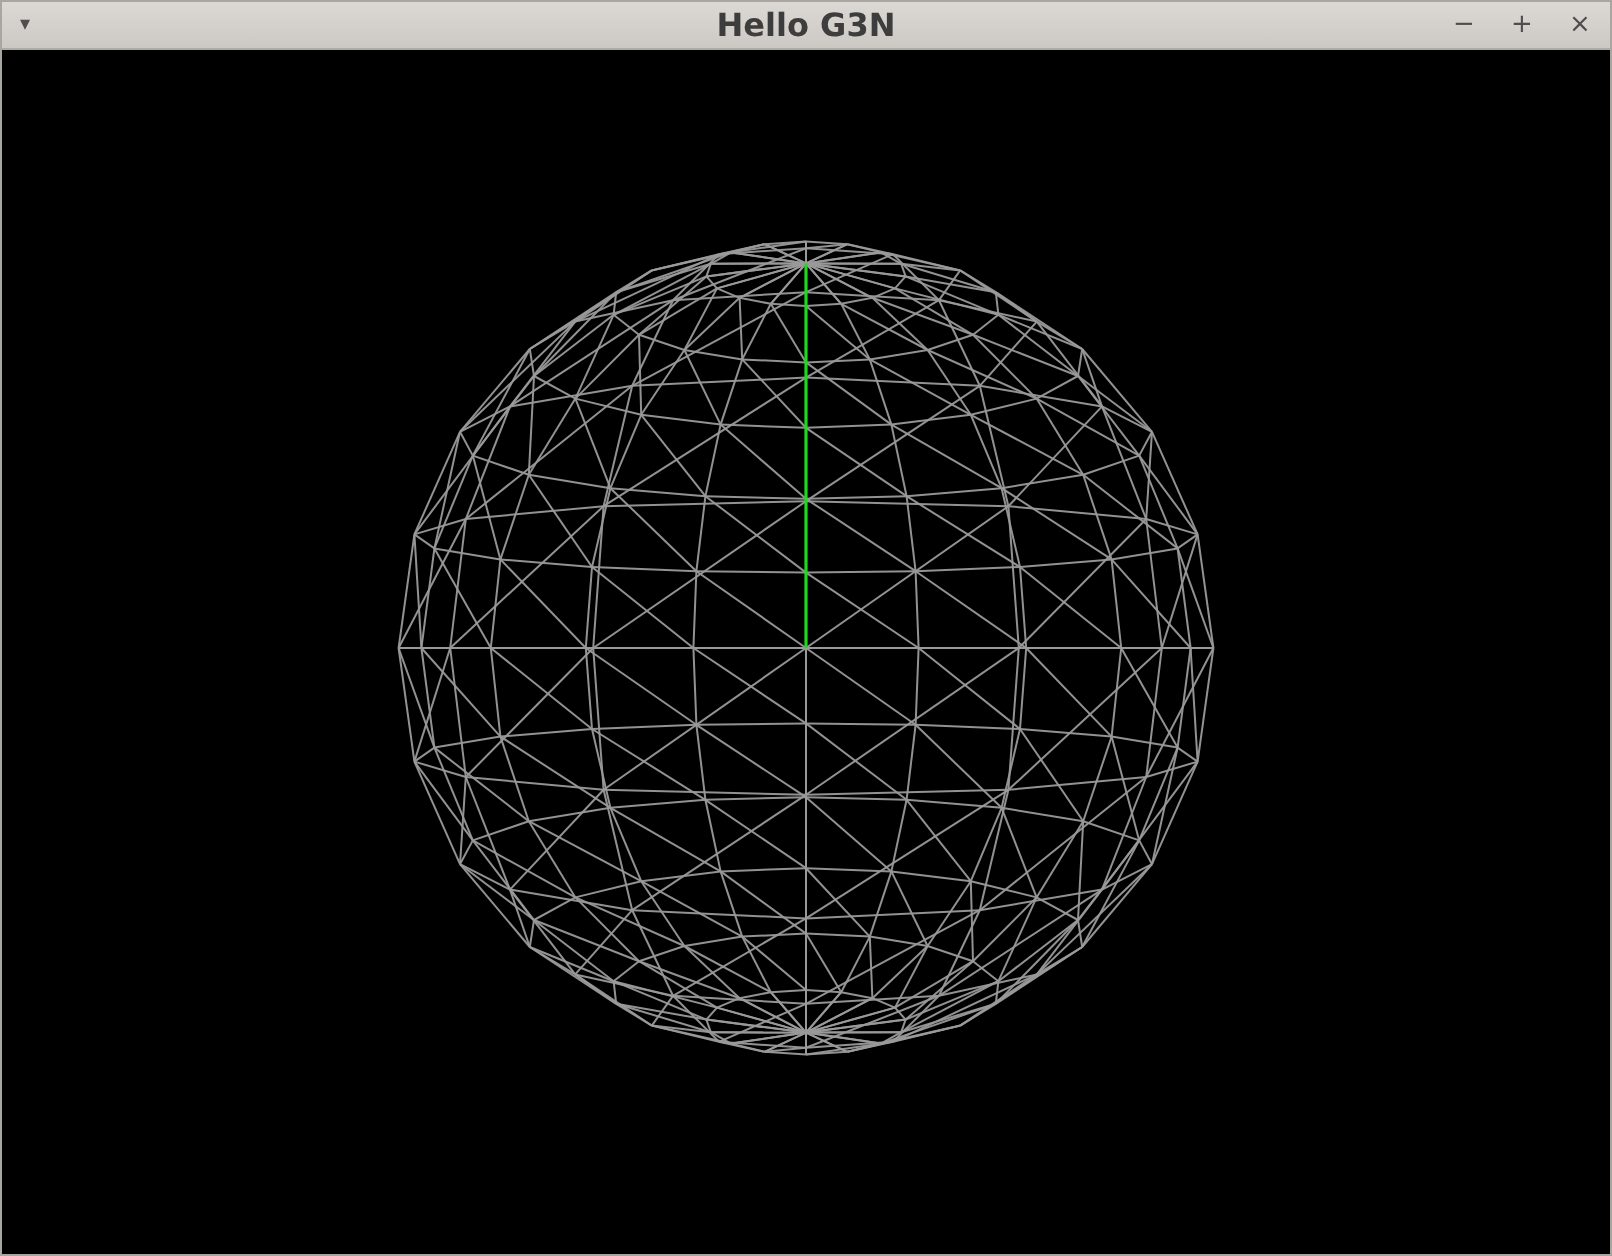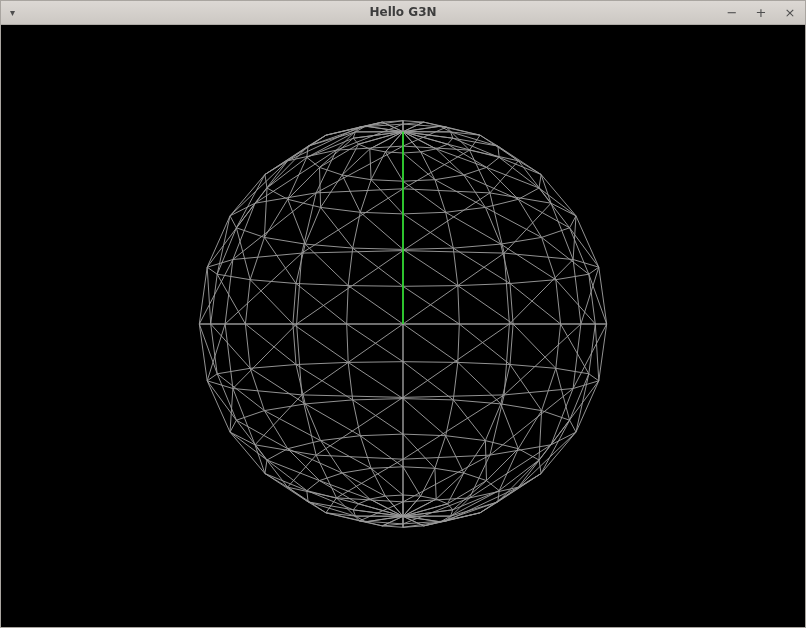--- a/index.html
+++ b/index.html
@@ -12,21 +12,21 @@
   }
   .titlebar{
     position:relative;height:23px;flex:0 0 auto;
     background:linear-gradient(#dcd8d4,#ccc8c3);
     border-bottom:1px solid #aeaaa5;
     user-select:none;
   }
   .titlebar .title{
     position:absolute;left:0;right:0;top:0;bottom:0;
     text-align:center;line-height:23px;
-    font-size:12px;font-weight:bold;color:#3d3d3d;
+    font-size:16px;font-weight:bold;color:#3d3d3d;
   }
   .menu-btn{
     position:absolute;left:9px;top:0;height:23px;
     display:flex;align-items:center;
     font-size:10px;color:#4e4e4e;cursor:default;
   }
   .controls{
     position:absolute;right:8px;top:0;height:23px;
     display:flex;align-items:center;gap:15px;
   }

